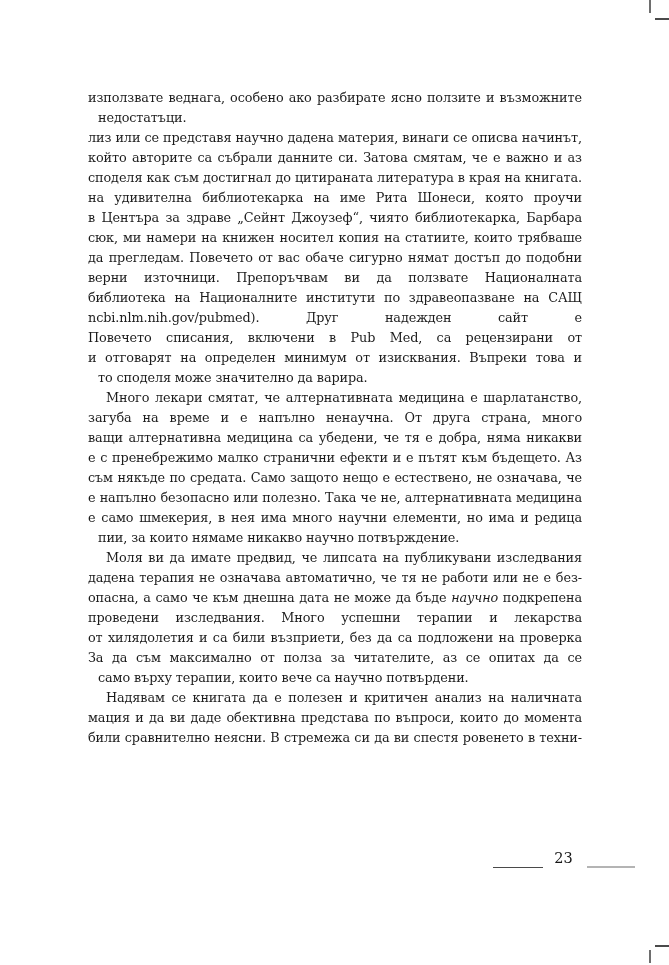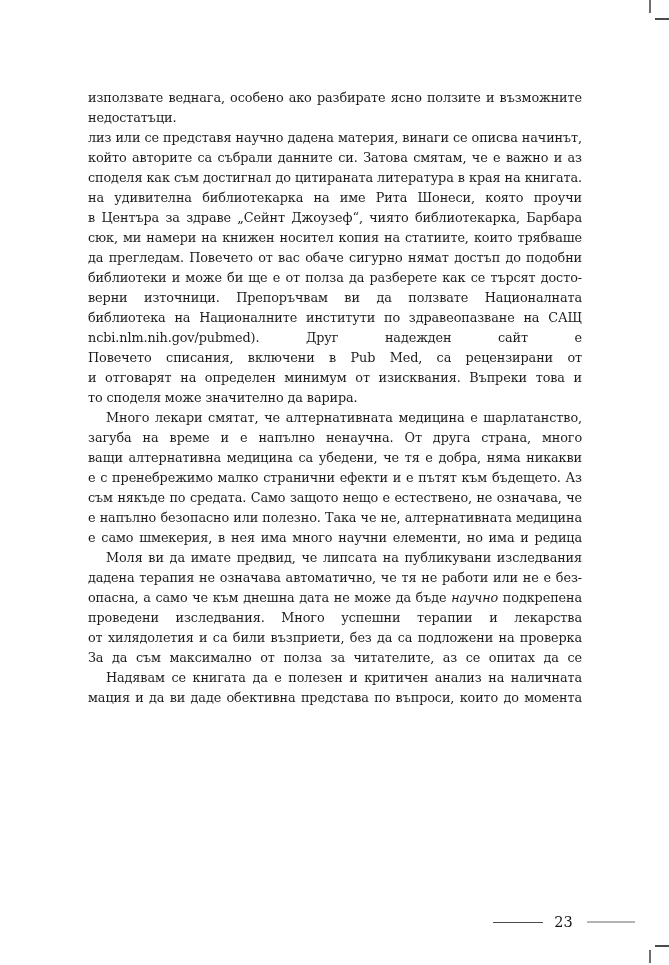--- a/index.html
+++ b/index.html
@@ -32,32 +32,33 @@
     font-size: 12.8px;
     letter-spacing: -0.1px;
     overflow: hidden;
     text-align: justify;
     text-align-last: justify;
     white-space: normal;
     color: #1c1c1c;
   }
   .line.lastline {
     text-align-last: left;
+    margin-left: 10px;
   }
   .line.indent {
     text-indent: 18px;
   }
   .footer {
     position: absolute;
     left: 493px;
-    top: 912px;
+    top: 848px;
     width: 142px;
     height: 20px;
     display: flex;
-    align-items: center;
+    align-items: flex-end;
   }
   .rule {
     display: inline-block;
     height: 0;
     border: none;
   }
   .rule-left {
     width: 51px;
     border-top: 1px solid #4a4a4a;
     margin-right: 11px;
@@ -92,48 +93,50 @@
         <div class="line lastline">недостатъци.</div>
       </div>
       <div class="paragraph">
         <div class="line">лиз или се представя научно дадена материя, винаги се описва начинът, по</div>
         <div class="line">който авторите са събрали данните си. Затова смятам, че е важно и аз да</div>
         <div class="line">споделя как съм достигнал до цитираната литература в края на книгата.</div>
         <div class="line">на удивителна библиотекарка на име Рита Шонеси, която проучи литера-</div>
         <div class="line">в Центъра за здраве „Сейнт Джоузеф“, чиято библиотекарка, Барбара Иуа-</div>
         <div class="line">сюк, ми намери на книжен носител копия на статиите, които трябваше</div>
         <div class="line">да прегледам. Повечето от вас обаче сигурно нямат достъп до подобни</div>
-        <div class="line">библиотеки и може би ще е от полза да разберете как се търсят досто-</div>
         <div class="line">верни източници. Препоръчвам ви да ползвате Националната медицинска</div>
         <div class="line">библиотека на Националните институти по здравеопазване на САЩ (www.</div>
         <div class="line">ncbi.nlm.nih.gov/pubmed). Друг надежден сайт е www.naturalstandard.com.</div>
         <div class="line">Повечето списания, включени в Pub Med, са рецензирани от специалисти</div>
         <div class="line">и отговарят на определен минимум от изисквания. Въпреки това и тяхно-</div>
         <div class="line lastline">то споделя може значително да варира.</div>
       </div>
       <div class="paragraph">
         <div class="line indent">Много лекари смятат, че алтернативната медицина е шарлатанство,</div>
         <div class="line">загуба на време и е напълно ненаучна. От друга страна, много практику-</div>
         <div class="line">ващи алтернативна медицина са убедени, че тя е добра, няма никакви или</div>
         <div class="line">е с пренебрежимо малко странични ефекти и е пътят към бъдещето. Аз</div>
         <div class="line">съм някъде по средата. Само защото нещо е естествено, не означава, че</div>
         <div class="line">е напълно безопасно или полезно. Така че не, алтернативната медицина не</div>
         <div class="line">е само шмекерия, в нея има много научни елементи, но има и редица тера-</div>
+        <div class="line lastline">пии, за които нямаме никакво научно потвърждение.</div>
       </div>
       <div class="paragraph">
         <div class="line indent">Моля ви да имате предвид, че липсата на публикувани изследвания за</div>
         <div class="line">дадена терапия не означава автоматично, че тя не работи или не е без-</div>
         <div class="line">опасна, а само че към днешна дата не може да бъде <i>научно</i> подкрепена с</div>
         <div class="line">проведени изследвания. Много успешни терапии и лекарства съществуват</div>
         <div class="line">от хилядолетия и са били възприети, без да са подложени на проверка със</div>
         <div class="line">За да съм максимално от полза за читателите, аз се опитах да се фокусирам</div>
+        <div class="line lastline">само върху терапии, които вече са научно потвърдени.</div>
       </div>
       <div class="paragraph">
         <div class="line indent">Надявам се книгата да е полезен и критичен анализ на наличната инфор-</div>
         <div class="line">мация и да ви даде обективна представа по въпроси, които до момента са</div>
+        <div class="line">били сравнително неясни. В стремежа си да ви спестя ровенето в техни-</div>
       </div>
     </div>
 
   <div class="footer">
     <span class="rule rule-left"></span>
     <span class="page-number">23</span>
     <span class="rule rule-right"></span>
   </div>
 
   <div class="crop crop-tr-v"></div>

